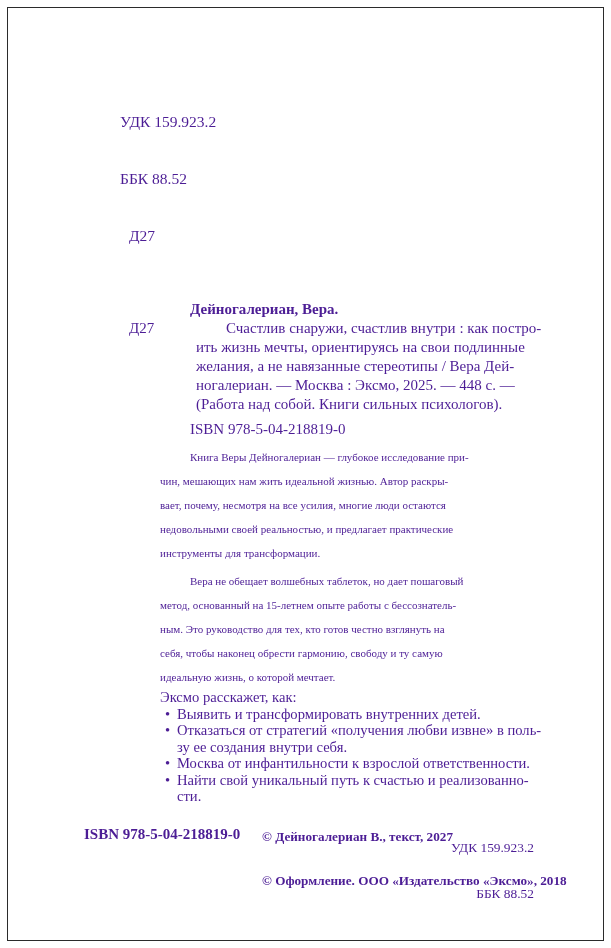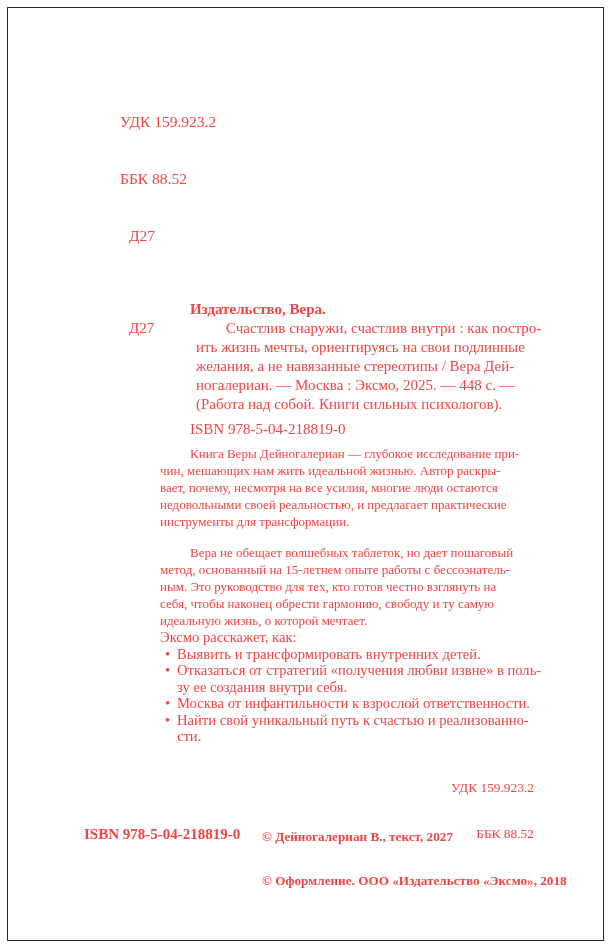--- a/index.html
+++ b/index.html
@@ -1,21 +1,21 @@
 <!DOCTYPE html>
 <html><head>
 <meta charset="utf-8">
 <style>
   html, body { margin: 0; padding: 0; background: #ffffff; }
   .page {
     position: relative;
     width: 611px;
     height: 948px;
     background: #ffffff;
-    color: #ef4444;
+    color: #4c1d95;
     font-family: "Liberation Serif", "DejaVu Serif", serif;
     overflow: hidden;
   }
   .frame {
     position: absolute;
     top: 7px; left: 7px; right: 7px; bottom: 7px;
     border: 1px solid #2b2b2b;
     pointer-events: none;
   }
   .top-codes {
@@ -53,27 +53,27 @@
     text-indent: 30px;
     margin-left: 36px;
   }
   .isbn-line {
     margin-top: 6px;
     text-indent: 30px;
     white-space: pre;
   }
   .para {
     margin-top: 6px;
-    font-size: 13px;
-    line-height: 17px;
+    font-size: 11px;
+    line-height: 24px;
     white-space: pre;
     text-indent: 30px;
     font-family: Liberation Serif, serif;
   }
-  .para + .para { margin-top: 14px; }
+  .para + .para { margin-top: 4px; }
   .list-intro {
     font-size: 14.6px;
     line-height: 16.5px;
     white-space: pre;
   }
   .bullet-item {
     display: flex;
     font-size: 14.6px;
     line-height: 16.5px;
     padding-left: 5px;
@@ -115,21 +115,21 @@
 <div class="page">
   <div class="frame"></div>
 
   <div class="top-codes">
     <div>УДК 159.923.2</div>
     <div>ББК 88.52</div>
     <div class="code-d">Д27</div>
   </div>
 
   <div class="column">
-    <div class="author">Издательство, Вера.</div>
+    <div class="author">Дейногалериан, Вера.</div>
 
     <div class="biblio-row">
       <span class="d27-label">Д27</span>
       <div class="biblio">Счастлив снаружи, счастлив внутри : как постро-
 ить жизнь мечты, ориентируясь на свои подлинные
 желания, а не навязанные стереотипы / Вера Дей-
 ногалериан. — Москва : Эксмо, 2025. — 448 с. —
 (Работа над собой. Книги сильных психологов).</div>
     </div>
 

